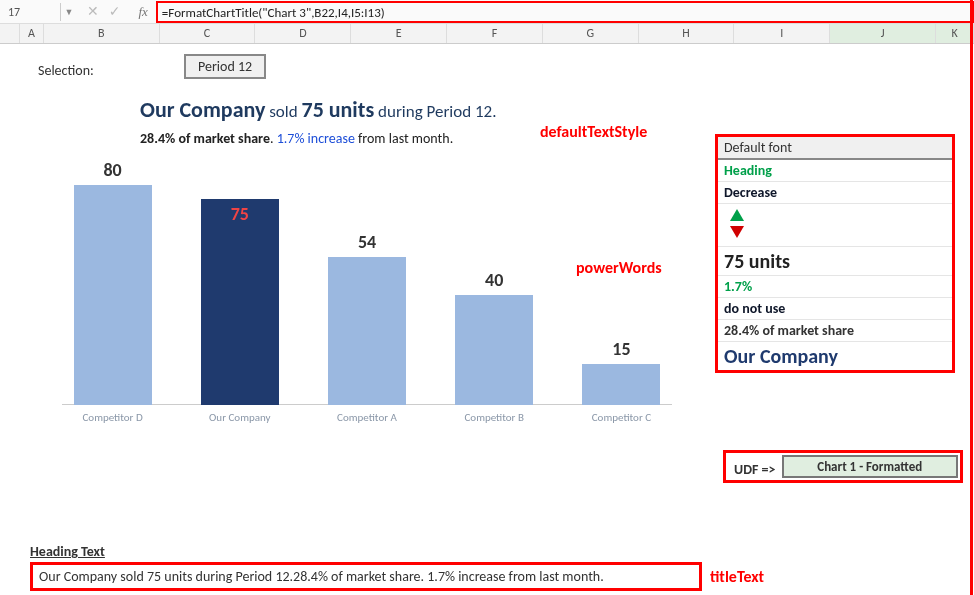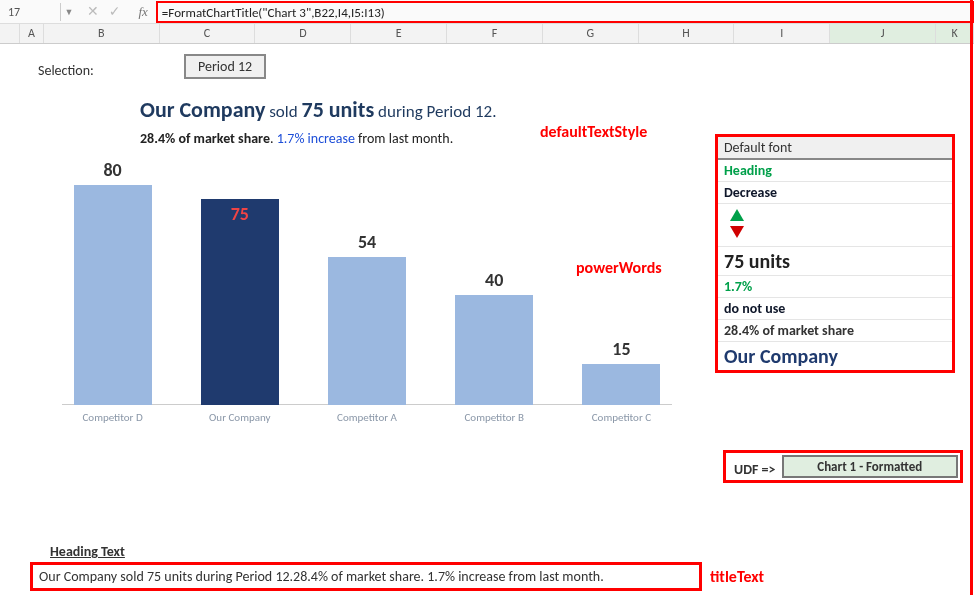--- a/index.html
+++ b/index.html
@@ -48,21 +48,21 @@
 .side-row.hdr{background:#f0f0f0;color:#333;border-bottom:2px solid #888}
 .side-row.grn{color:#00a04a;font-weight:700}
 .side-row.red{color:#0f172a;font-weight:700}
 .side-row.tri{text-align:left;padding:4px 6px}
 .side-row.big{font-weight:700;font-size:20px;color:#222}
 .side-row.blue{color:#1f3a6e;font-weight:700;font-size:20px;border-bottom:none}
 .udf-row{position:absolute;right:11px;top:450px;width:240px;display:flex;align-items:flex-end;border:3px solid red;padding:2px}
 .udf-lbl{font-weight:700;font-size:14px;padding:0 6px}
 .udf-cell{flex:1;background:#e0eee0;border:2px solid #777;text-align:center;font-weight:700;font-size:13px;padding:2px;color:#333}
 .bottom{position:absolute;left:30px;bottom:4px;right:4px}
-.head-txt{font-weight:700;font-size:14px;margin-left:20px;text-decoration:underline}
+.head-txt{font-weight:700;font-size:14px;margin-left:0;text-decoration:underline}
 .title-txt-row{display:flex;align-items:center;margin-top:2px}
 .title-txt-box{border:3px solid red;padding:3px 6px;font-size:14px;flex:0 0 672px;background:#fff}
 .title-txt-ann{color:red;font-weight:700;font-size:16px;margin-left:8px}
 .tri-up{display:inline-block;width:0;height:0;border-left:7px solid transparent;border-right:7px solid transparent;border-bottom:12px solid #00a04a}
 .tri-dn{display:inline-block;width:0;height:0;border-left:7px solid transparent;border-right:7px solid transparent;border-top:12px solid #d00000}
 </style>
 </head>
 <body>
 
 <div class="fb-row">

